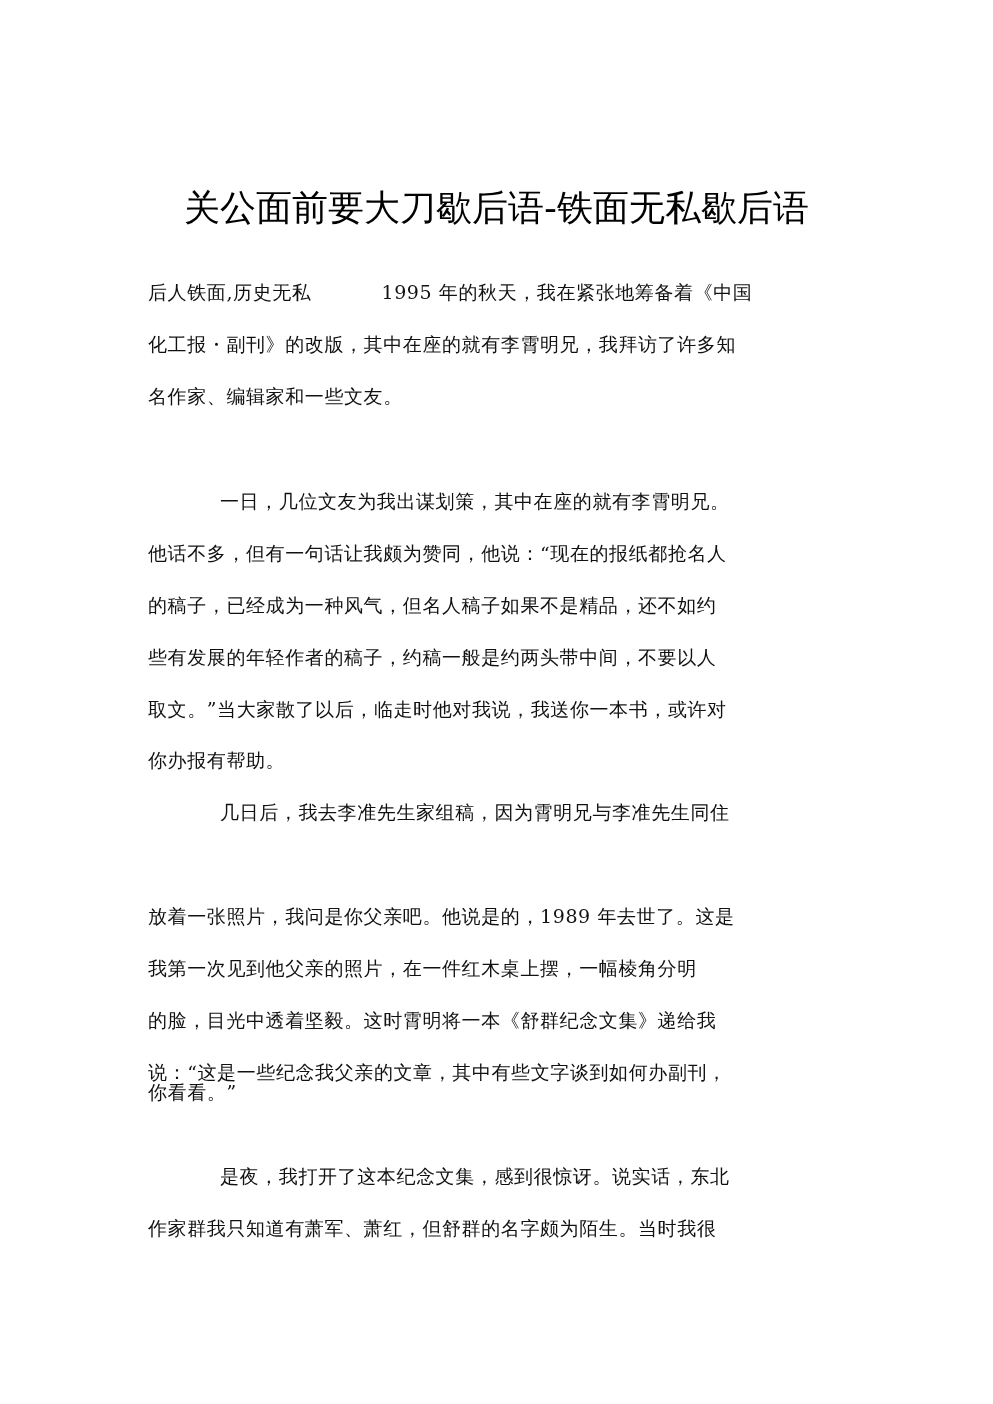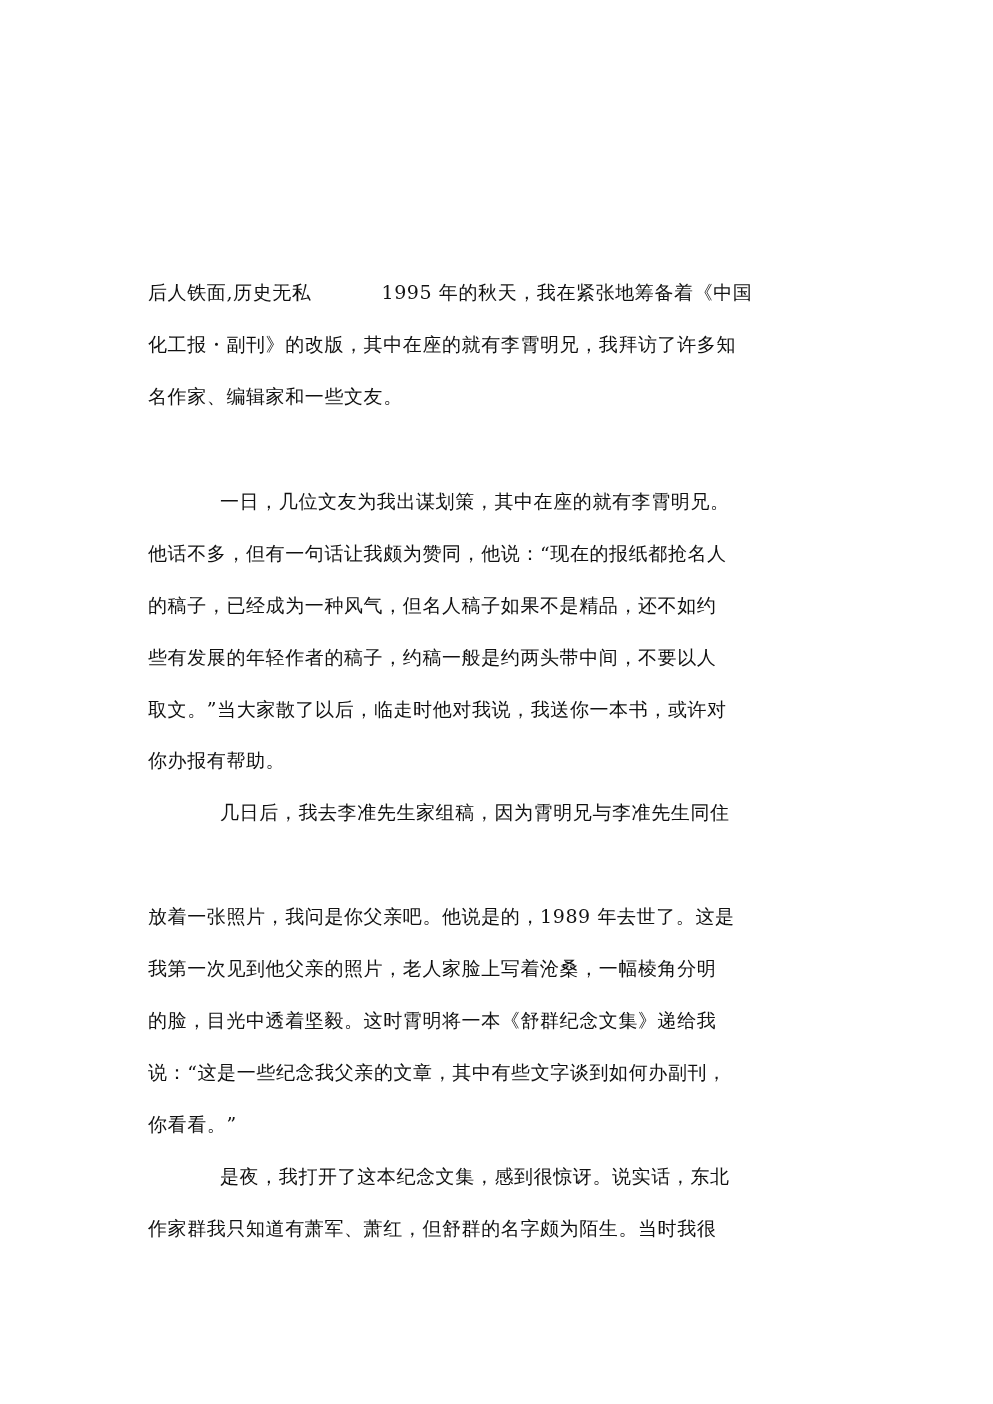--- a/index.html
+++ b/index.html
@@ -11,34 +11,35 @@
            color: #000000; letter-spacing: 0px; }
   .line { position: absolute; left: 148px; height: 36px; line-height: 36px; font-size: 19px;
           white-space: nowrap; color: #111111; letter-spacing: 0.6px; }
   .indent { left: 220px; }
   .gap { display: inline-block; width: 70px; }
 </style>
 </head>
 <body>
 
 <div class="page">
+  <div class="title">关公面前要大刀歇后语-铁面无私歇后语</div>
 
   <div class="line" style="top:274px;"><span>后人铁面,历史无私</span><span class="gap"></span><span>1995 年的秋天，我在紧张地筹备着《中国</span></div>
   <div class="line" style="top:326px;">化工报・副刊》的改版，其中在座的就有李霄明兄，我拜访了许多知</div>
   <div class="line" style="top:378px;">名作家、编辑家和一些文友。</div>
 
   <div class="line indent" style="top:483px;">一日，几位文友为我出谋划策，其中在座的就有李霄明兄。</div>
   <div class="line" style="top:535px;">他话不多，但有一句话让我颇为赞同，他说：“现在的报纸都抢名人</div>
   <div class="line" style="top:587px;">的稿子，已经成为一种风气，但名人稿子如果不是精品，还不如约</div>
   <div class="line" style="top:639px;">些有发展的年轻作者的稿子，约稿一般是约两头带中间，不要以人</div>
   <div class="line" style="top:691px;">取文。”当大家散了以后，临走时他对我说，我送你一本书，或许对</div>
   <div class="line" style="top:742px;">你办报有帮助。</div>
 
   <div class="line indent" style="top:794px;">几日后，我去李准先生家组稿，因为霄明兄与李准先生同住</div>
   <div class="line" style="top:898px;">放着一张照片，我问是你父亲吧。他说是的，1989 年去世了。这是</div>
-  <div class="line" style="top:950px;">我第一次见到他父亲的照片，老人家脸上写着沧桑，一幅棱角分明</div>
+  <div class="line" style="top:950px;">我第一次见到他父亲的照片，在一件红木桌上摆，一幅棱角分明</div>
   <div class="line" style="top:1002px;">的脸，目光中透着坚毅。这时霄明将一本《舒群纪念文集》递给我</div>
   <div class="line" style="top:1054px;">说：“这是一些纪念我父亲的文章，其中有些文字谈到如何办副刊，</div>
-  <div class="line" style="top:1106px;">你看看。”</div>
+  <div class="line" style="top:1074px;">你看看。”</div>
 
   <div class="line indent" style="top:1158px;">是夜，我打开了这本纪念文集，感到很惊讶。说实话，东北</div>
   <div class="line" style="top:1210px;">作家群我只知道有萧军、萧红，但舒群的名字颇为陌生。当时我很</div>
 </div>
 
 </body></html>

